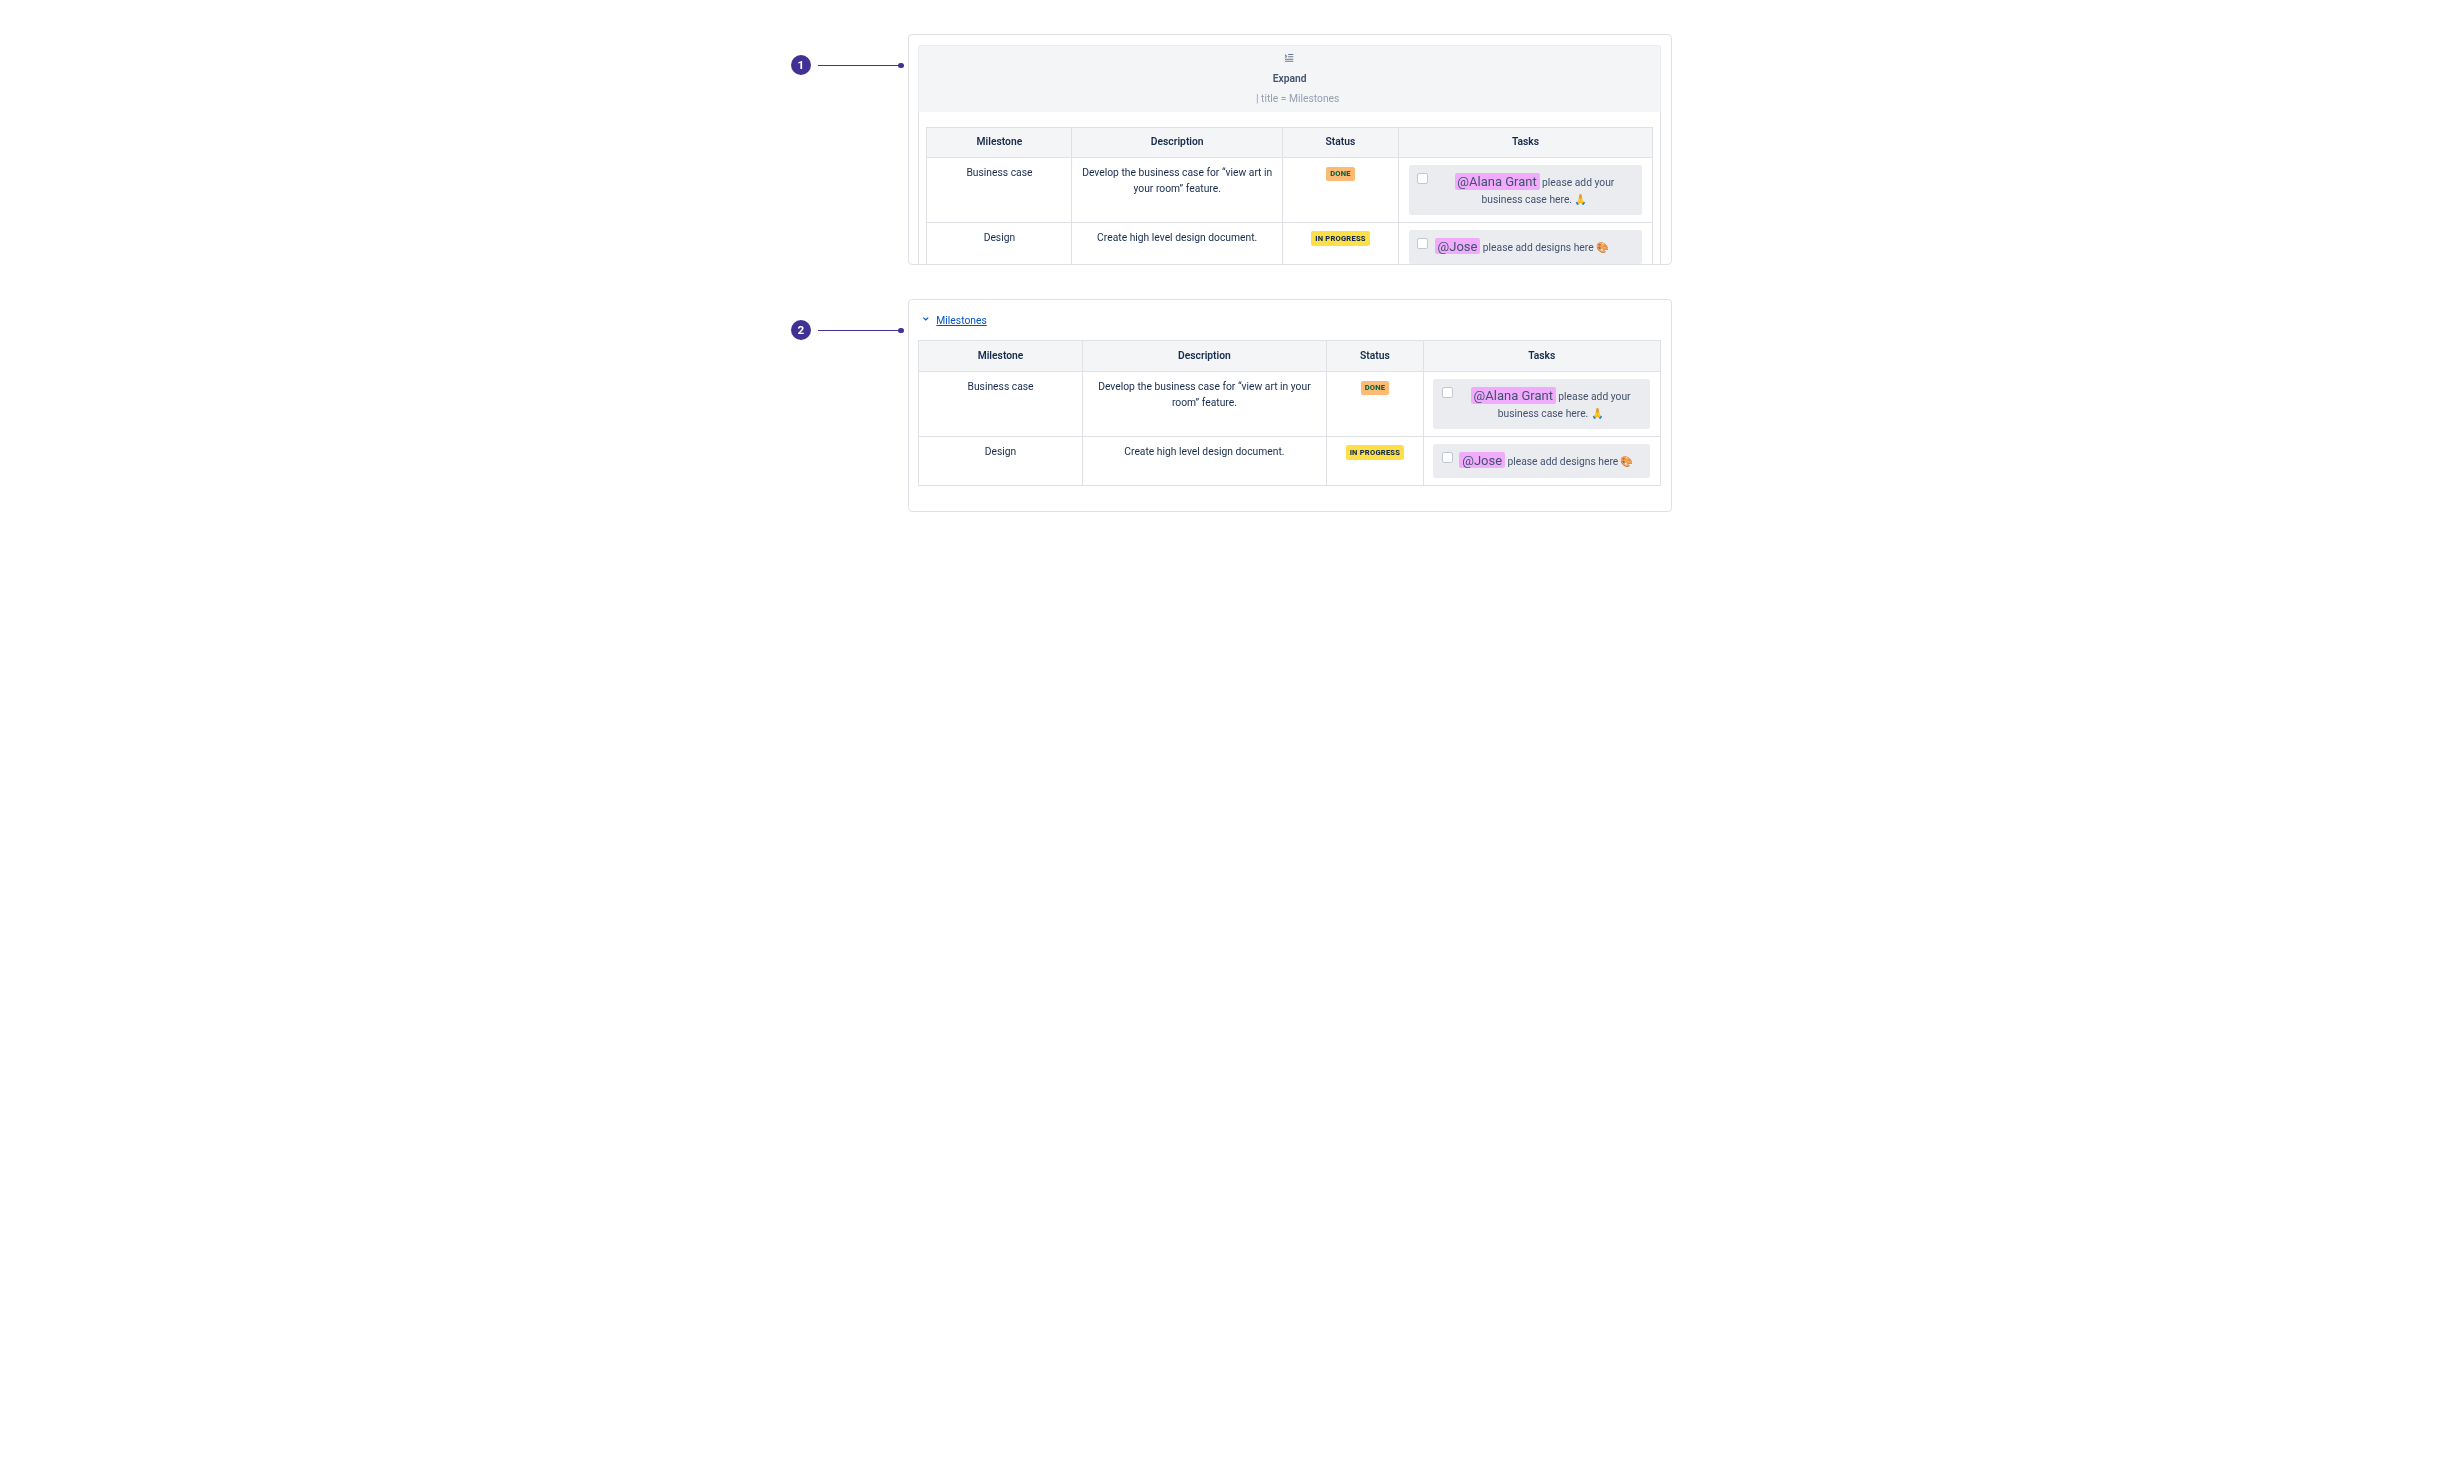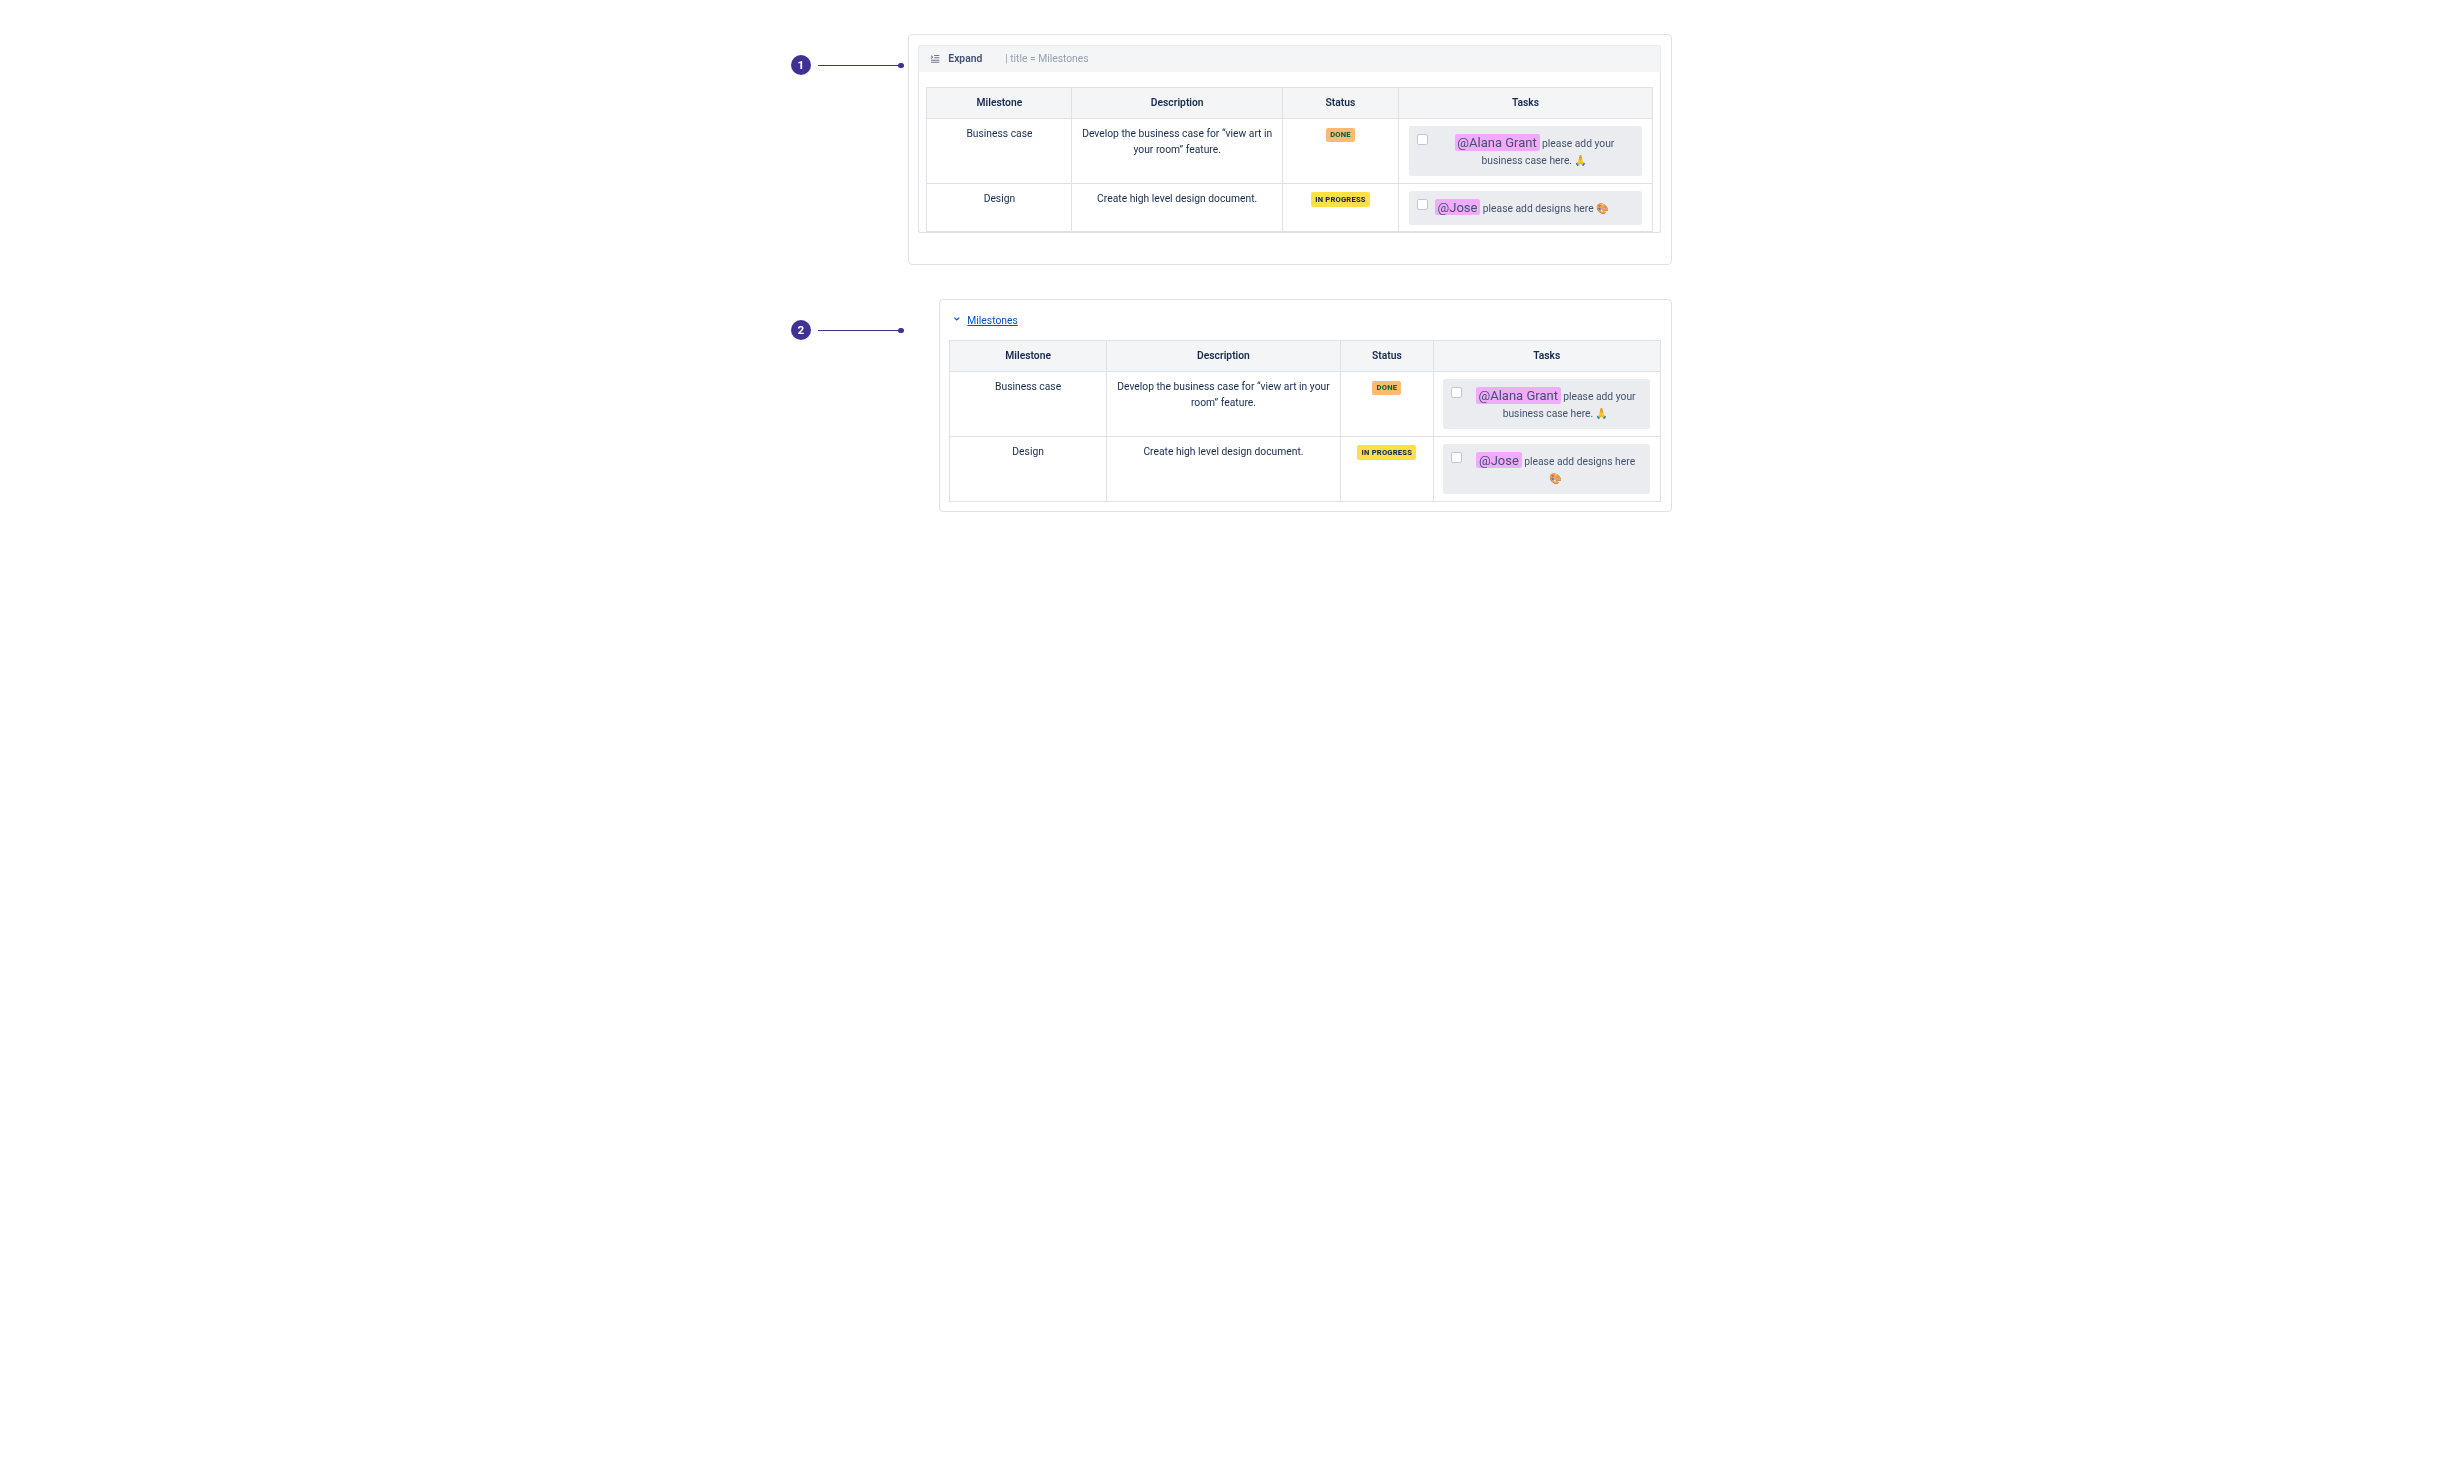--- a/index.html
+++ b/index.html
@@ -27,20 +27,21 @@
 
   
   .expand-bar {
     display: flex; align-items: center; gap: 6.9px;
     background: #F4F5F7;
     padding: 6.9px 9.6px;
     margin: 9.6px 9.6px 0 9.6px;
     border-radius: 2.8px 2.8px 0 0;
     border: 0.7px solid #EBECF0;
     border-bottom: none;
+    flex-direction: column;
   }
   .expand-icon svg { display:block; }
   .expand-bar .label { font-weight: 600; color: #42526E; font-size: 10.3px; }
   .expand-bar .meta { color: #97A0AF; font-size: 10.3px; margin-left: 16px; }
 
   .table-wrap { margin: 0 9.6px 9.6px 9.6px; border: 0.7px solid #DFE1E6; border-radius: 0 0 2.8px 2.8px; border-top:none; background:#fff; padding: 15px 6.9px 0 6.9px; }
 
   table.mtab { border-collapse: collapse; width: 100%; table-layout: fixed; background:#fff; }
   .mtab th, .mtab td {
     border: 0.7px solid #DFE1E6;
@@ -102,21 +103,21 @@
   .p1 col.c2 { width: 29%; }
   .p1 col.c3 { width: 16%; }
   .p1 col.c4 { width: 35%; }
   .p2 col.c1 { width: 22%; }
   .p2 col.c2 { width: 33%; }
   .p2 col.c3 { width: 13%; }
   .p2 col.c4 { width: 32%; }
 
   
   .clip { height: 231px; overflow:hidden; }
-  .clip2 { height: 213px; overflow:hidden;margin-left:31px; }
+  .clip2 { height: 213px; overflow:hidden; }
 </style>
 </head>
 <body>
 
 <div class="wrap">
 
   <div class="marker-row">
     <div class="marker">1</div>
     <div class="leader"></div>
     <div class="panel clip">

